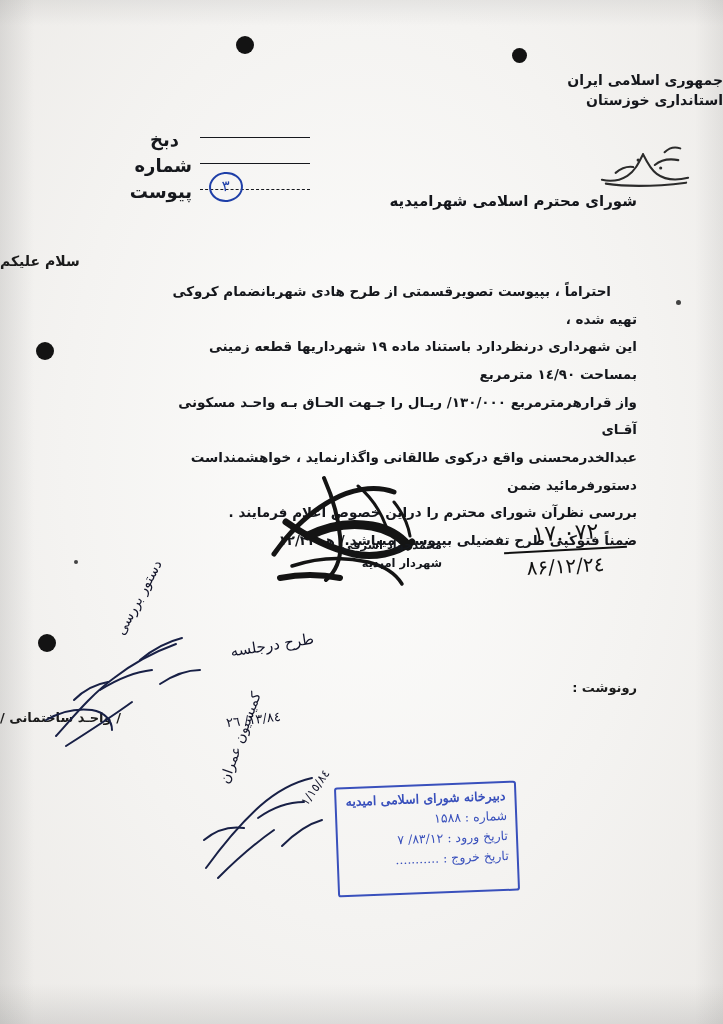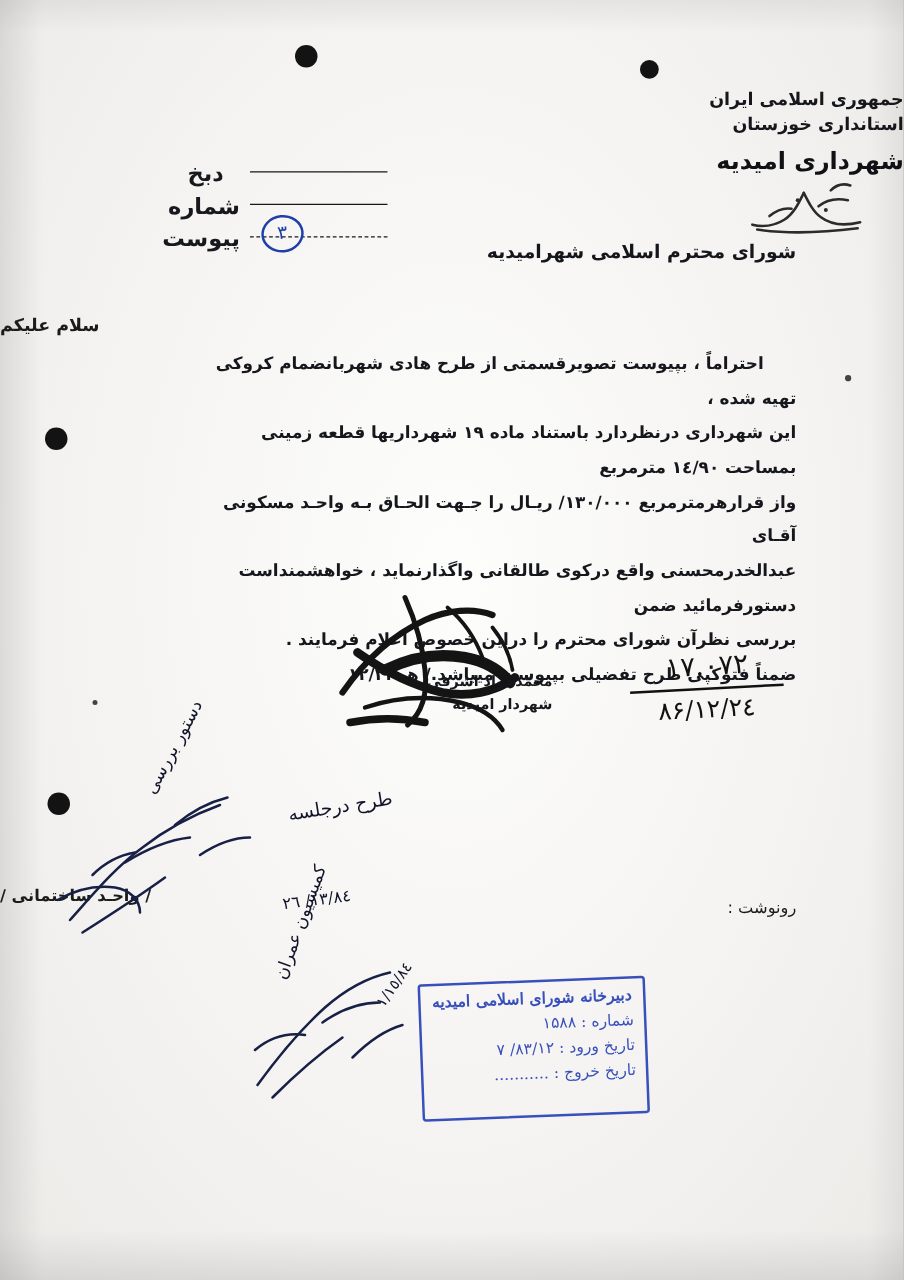--- a/index.html
+++ b/index.html
@@ -200,22 +200,21 @@
   }
 
   
   .cc-title {
     position: absolute;
     top: 680px;
     left: 0;
     right: 86px;
     text-align: right;
     font-size: 13px;
-    font-weight: normal;
-    margin-top: 39px;
+    font-weight: bold;
   }
   .cc-item {
     position: absolute;
     top: 710px;
     left: 0;
     right: 96px;
     text-align: left;
     font-size: 13px;
     font-weight: bold;
   }
@@ -283,21 +282,20 @@
   <div class="punch" style="top:48px; left:512px; width:15px; height:15px;"></div>
   <div class="punch" style="top:342px; left:36px; width:18px; height:18px;"></div>
   <div class="punch" style="top:634px; left:38px; width:18px; height:18px;"></div>
   <div class="speck" style="top:300px; left:676px; width:5px; height:5px;"></div>
   <div class="speck" style="top:560px; left:74px; width:4px; height:4px;"></div>
 
   <div class="header">
     <div class="letterhead">
       <div class="l1">جمهوری اسلامی ایران</div>
       <div class="l3">استانداری خوزستان</div>
-      <div class="l4">شهرداری امیدیه</div>
     </div>
 
     <svg class="basmala" viewBox="0 0 100 52">
       <g fill="none" stroke="#1b1b1b" stroke-width="2.1" stroke-linecap="round">
         <path d="M6,40 C14,42 24,41 32,36 C40,31 44,22 48,14"></path>
         <path d="M48,14 C52,22 56,30 62,34 C70,40 82,41 94,38"></path>
         <path d="M20,33 C26,28 32,26 38,27"></path>
         <path d="M60,25 C66,20 74,18 84,20"></path>
         <path d="M70,12 C74,8 80,6 86,8"></path>
         <path d="M10,44 C30,47 60,47 92,43"></path>

